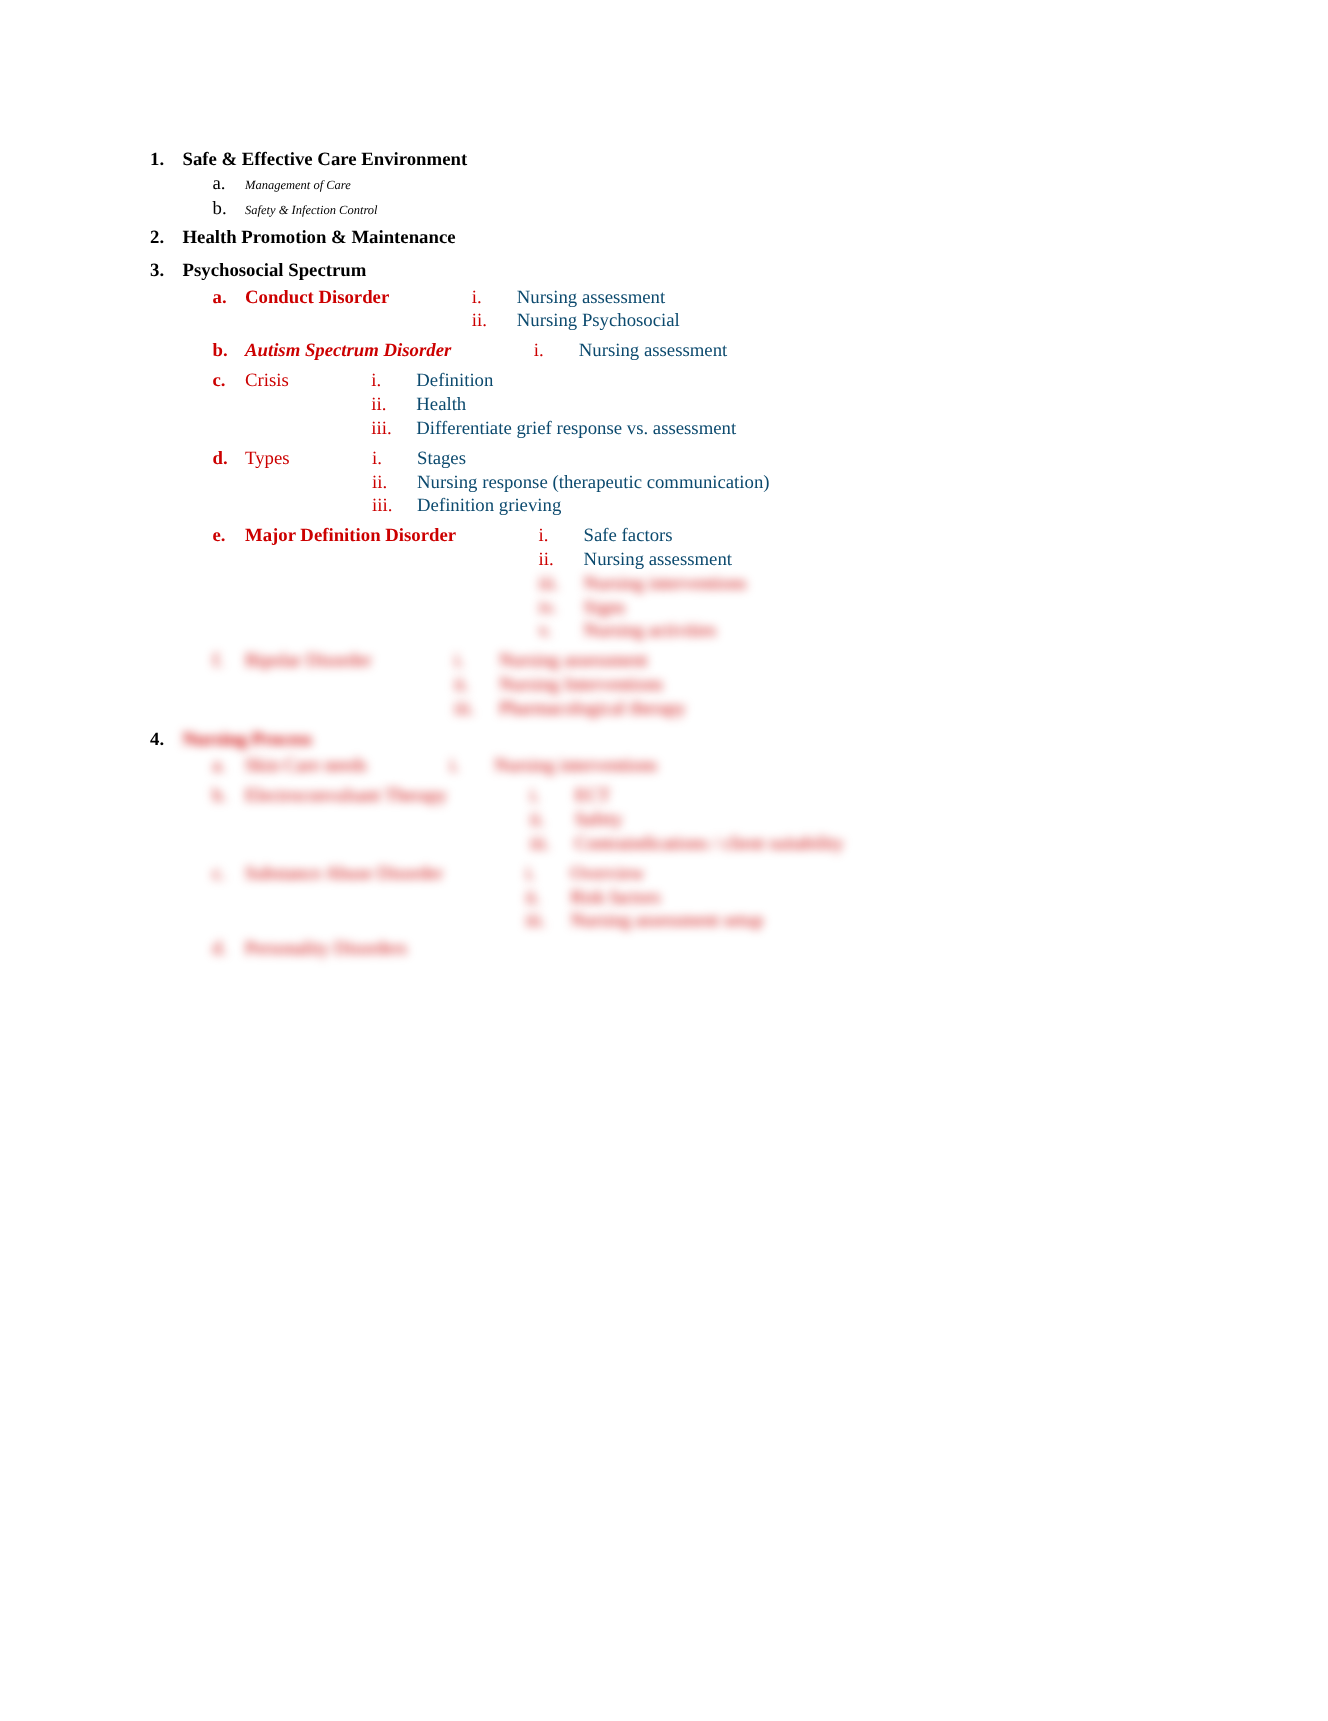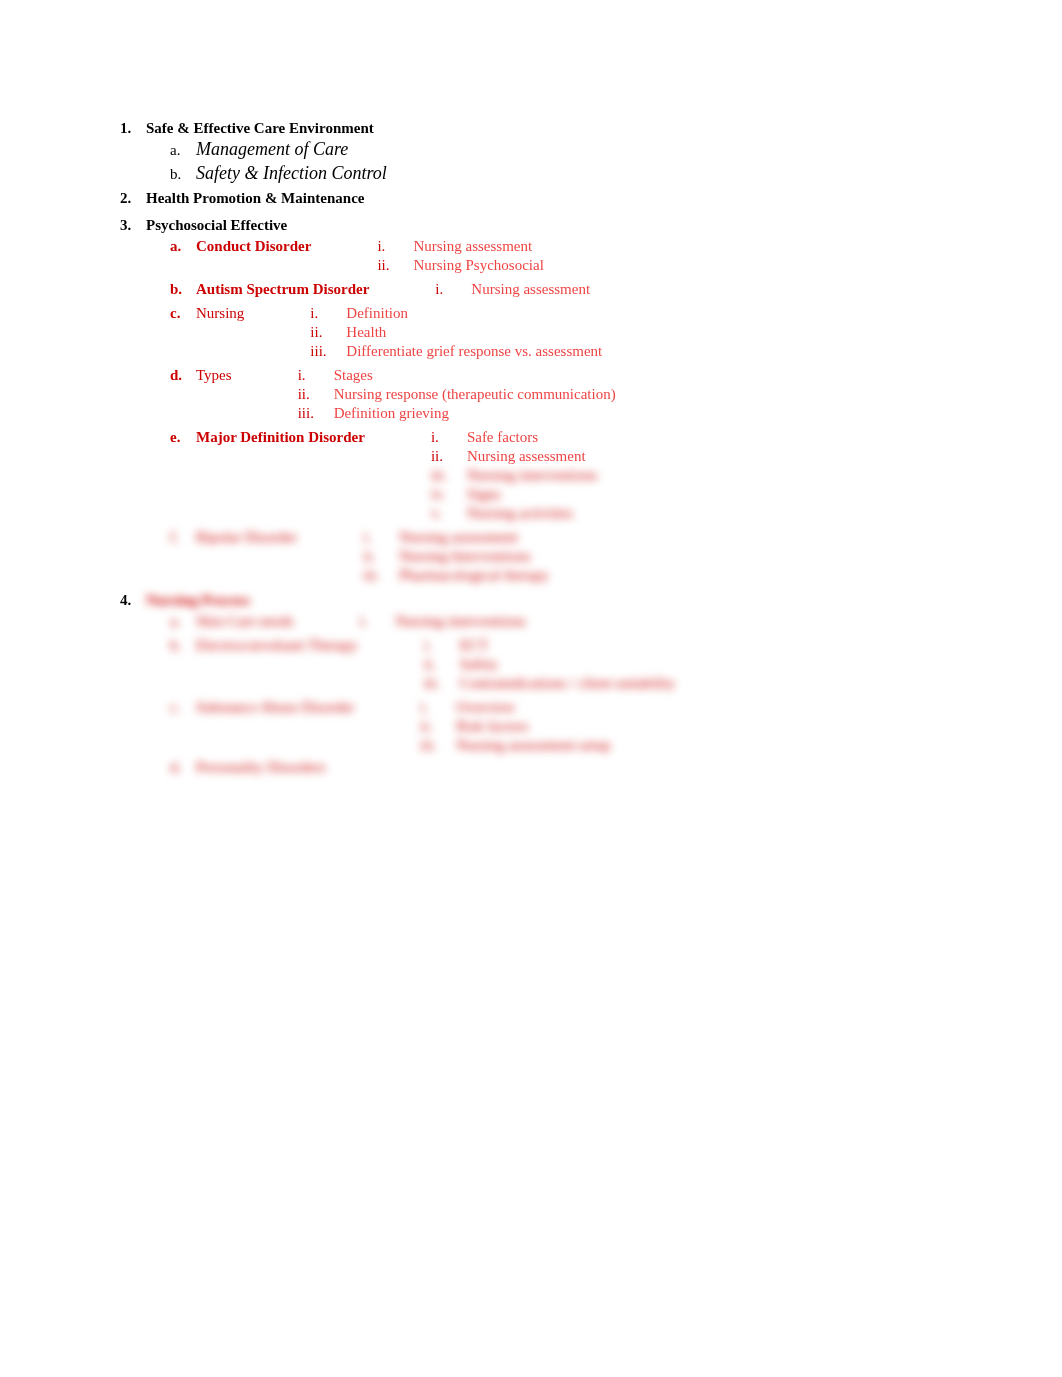--- a/index.html
+++ b/index.html
@@ -66,21 +66,21 @@
 
     .alpha-item {
       margin-bottom: 3px;
       display: flex;
       align-items: baseline;
       gap: 6px;
     }
 
     .alpha-label-italic {
       font-style: italic;
-      font-size: 18px;
+      font-size: 10px;
       color: #000;
     }
 
     .alpha-label-red {
       color: #cc0000;
       font-size: 15px;
       font-style: normal;
     }
 
     .alpha-marker {
@@ -110,21 +110,21 @@
     }
 
     .roman-marker {
       min-width: 30px;
       font-size: 15px;
       color: #cc0000;
     }
 
     .roman-label {
       font-size: 15px;
-      color: #ef4444;
+      color: #0c4a6e;
     }
 
     .blurred {
       filter: blur(4px);
       color: #cc0000;
       font-size: 15px;
       user-select: none;
     }
 
     .blurred-marker {
@@ -163,50 +163,50 @@
     </li>
     <li class="main-item">
       <div class="main-label">
         <span class="main-num">2.</span>
         <span>Health Promotion &amp; Maintenance</span>
       </div>
     </li>
     <li class="main-item section-gap">
       <div class="main-label">
         <span class="main-num">3.</span>
-        <span>Psychosocial Effective</span>
+        <span>Psychosocial Spectrum</span>
       </div>
       <ul class="alpha-list">
         <li class="alpha-item">
           <span class="alpha-marker-red">a.</span>
           <span class="alpha-label-red" style="font-weight: bold;">Conduct Disorder</span>
           <ul class="roman-list">
             <li class="roman-item">
               <span class="roman-marker">i.</span>
               <span class="roman-label">Nursing assessment</span>
             </li>
             <li class="roman-item">
               <span class="roman-marker">ii.</span>
               <span class="roman-label">Nursing Psychosocial</span>
             </li>
           </ul>
         </li>
         <li class="alpha-item">
           <span class="alpha-marker-red">b.</span>
-          <span class="alpha-label-red" style="font-weight: bold;">Autism Spectrum Disorder</span>
+          <span class="alpha-label-red" style="font-weight: bold; font-style: italic;">Autism Spectrum Disorder</span>
           <ul class="roman-list">
             <li class="roman-item">
               <span class="roman-marker">i.</span>
               <span class="roman-label">Nursing assessment</span>
             </li>
           </ul>
         </li>
         <li class="alpha-item">
           <span class="alpha-marker-red">c.</span>
-          <span class="alpha-label-red">Nursing</span>
+          <span class="alpha-label-red">Crisis</span>
           <ul class="roman-list">
             <li class="roman-item">
               <span class="roman-marker">i.</span>
               <span class="roman-label">Definition</span>
             </li>
             <li class="roman-item">
               <span class="roman-marker">ii.</span>
               <span class="roman-label">Health</span>
             </li>
             <li class="roman-item">

